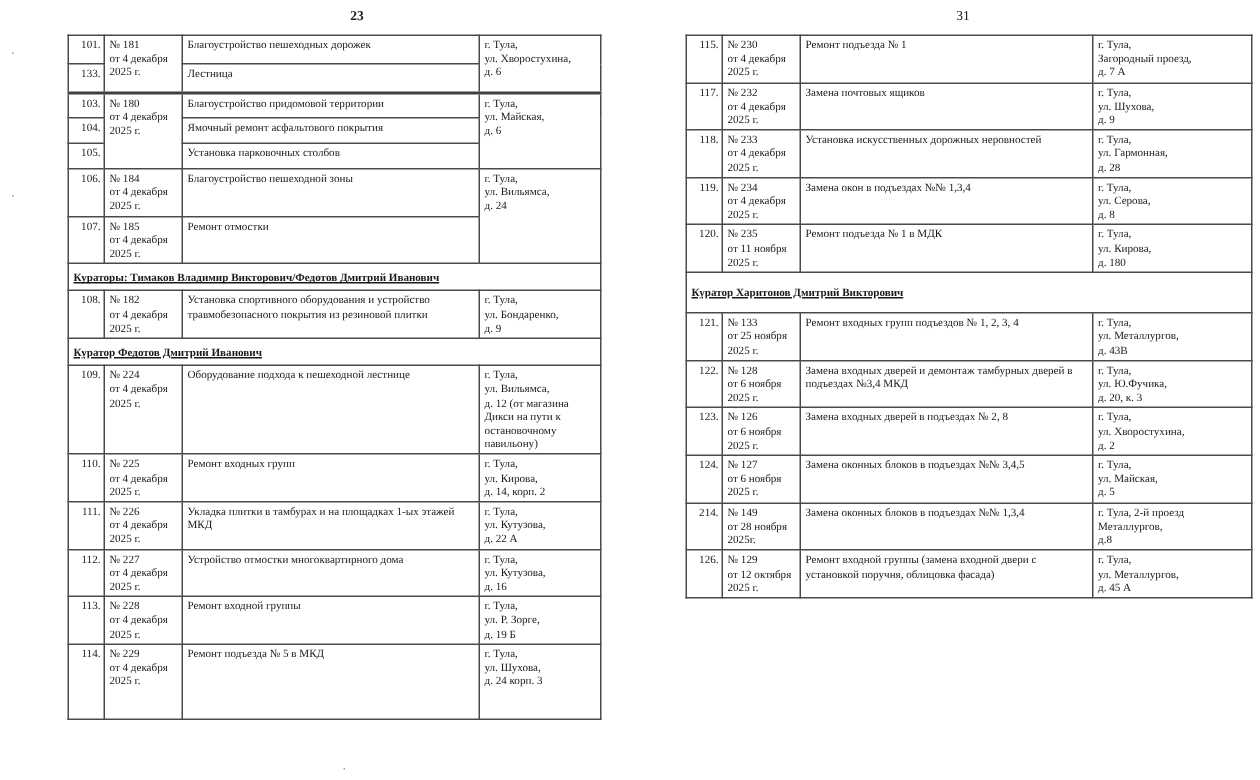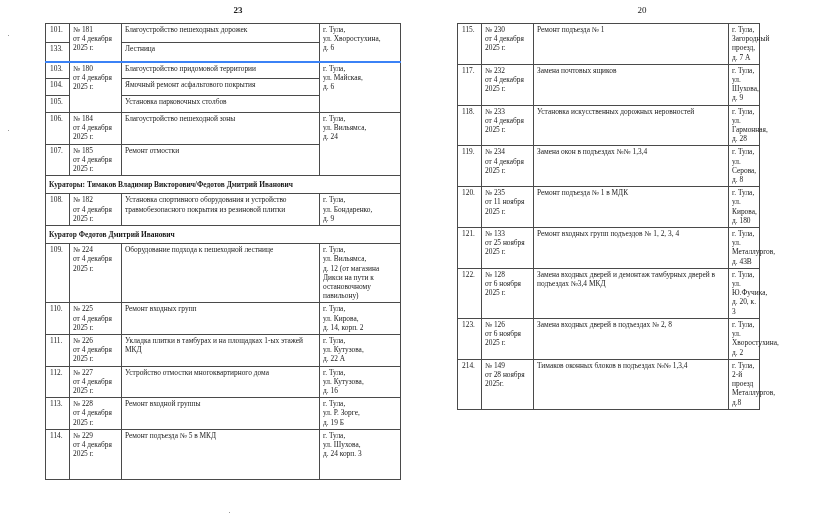--- a/index.html
+++ b/index.html
@@ -1,35 +1,35 @@
 <!DOCTYPE html>
 <html><head>
 <meta charset="utf-8">
 <style>
   html, body { margin:0; padding:0; background:#ffffff; }
   body { width:840px; height:520px; position:relative; overflow:hidden;
          font-family:"Liberation Serif","DejaVu Serif",serif; color:#1a1a1a; }
   .page-num { position:absolute; top:5px; font-size:9px; text-align:center; width:40px; }
   .tbl { position:absolute; border-collapse:collapse; table-layout:fixed; font-size:7.4px; line-height:9.2px; }
   .tbl td { border:1px solid #4a4a4a; vertical-align:top; padding:1px 2px 2px 3px; }
-  .tbl td.num { text-align:left; padding-left:4px; }
+  .tbl td.num { text-align:right; padding-left:4px; }
   .tbl td.doc { text-align:left; }
-  .tbl td.curator { font-weight:bold; padding:4px 3px; }
-  .tbl tr.sep td { border-top:2px solid #3b82f6; }
+  .tbl td.curator { font-weight:bold; padding:4px 3px;text-decoration:underline; }
+  .tbl tr.sep td { border-top:2px solid #404040; }
   .left  { left:45px; top:23px; width:356px; }
-  .right { left:457px; top:23px; width:303px; }
+  .right { left:457px; top:23px; width:378px; }
   .c1 { width:24px; } .c2 { width:52px; }
   .l .c3 { width:198px; } .r .c3 { width:195px; }
   .dot { position:absolute; width:1px; height:1px; background:#999; }
 </style>
 </head>
 <body>
 
 <div class="page-num" style="left:218px;font-weight:bold;">23</div>
-<div class="page-num" style="left:622px;">20</div>
+<div class="page-num" style="left:622px;">31</div>
 
 <table class="tbl left l" id="t0">
   <colgroup>
       <col class="c1">
       <col class="c2">
       <col class="c3">
       <col>
     </colgroup>
   <tbody>
       <tr style="height: 19px;">
@@ -150,41 +150,56 @@
         <td class="work">Замена окон в подъездах №№ 1,3,4</td>
         <td class="addr">г. Тула,<br>ул. Серова,<br>д. 8</td>
       </tr>
       <tr>
         <td class="num">120.</td>
         <td class="doc">№ 235<br>от 11 ноября<br>2025 г.</td>
         <td class="work">Ремонт подъезда № 1 в МДК</td>
         <td class="addr">г. Тула,<br>ул. Кирова,<br>д. 180</td>
       </tr>
       <tr>
+        <td colspan="4" class="curator" style="padding: 8px 3px 9px;">Куратор Харитонов Дмитрий Викторович</td>
+      </tr>
+      <tr>
         <td class="num">121.</td>
         <td class="doc">№ 133<br>от 25 ноября<br>2025 г.</td>
         <td class="work">Ремонт входных групп подъездов № 1, 2, 3, 4</td>
         <td class="addr">г. Тула,<br>ул. Металлургов,<br>д. 43В</td>
       </tr>
       <tr>
         <td class="num">122.</td>
         <td class="doc">№ 128<br>от 6 ноября<br>2025 г.</td>
         <td class="work">Замена входных дверей и демонтаж тамбурных дверей в подъездах №3,4 МКД</td>
         <td class="addr">г. Тула,<br>ул. Ю.Фучика,<br>д. 20, к. 3</td>
       </tr>
       <tr>
         <td class="num">123.</td>
         <td class="doc">№ 126<br>от 6 ноября<br>2025 г.</td>
         <td class="work">Замена входных дверей в подъездах № 2, 8</td>
         <td class="addr">г. Тула,<br>ул. Хворостухина,<br>д. 2</td>
       </tr>
       <tr>
+        <td class="num">124.</td>
+        <td class="doc">№ 127<br>от 6 ноября<br>2025 г.</td>
+        <td class="work">Замена оконных блоков в подъездах №№ 3,4,5</td>
+        <td class="addr">г. Тула,<br>ул. Майская,<br>д. 5</td>
+      </tr>
+      <tr>
         <td class="num">214.</td>
         <td class="doc">№ 149<br>от 28 ноября<br>2025г.</td>
-        <td class="work">Тимаков оконных блоков в подъездах №№ 1,3,4</td>
+        <td class="work">Замена оконных блоков в подъездах №№ 1,3,4</td>
         <td class="addr">г. Тула, 2-й проезд<br>Металлургов,<br>д.8</td>
+      </tr>
+      <tr>
+        <td class="num">126.</td>
+        <td class="doc">№ 129<br>от 12 октября<br>2025 г.</td>
+        <td class="work">Ремонт входной группы (замена входной двери с установкой поручня, облицовка фасада)</td>
+        <td class="addr">г. Тула,<br>ул. Металлургов,<br>д. 45 А</td>
       </tr>
     </tbody>
 </table>
 
 <div class="dot" style="left:8px;top:35px;"></div>
 <div class="dot" style="left:8px;top:130px;"></div>
 <div class="dot" style="left:229px;top:512px;"></div>
 
 </body></html>

